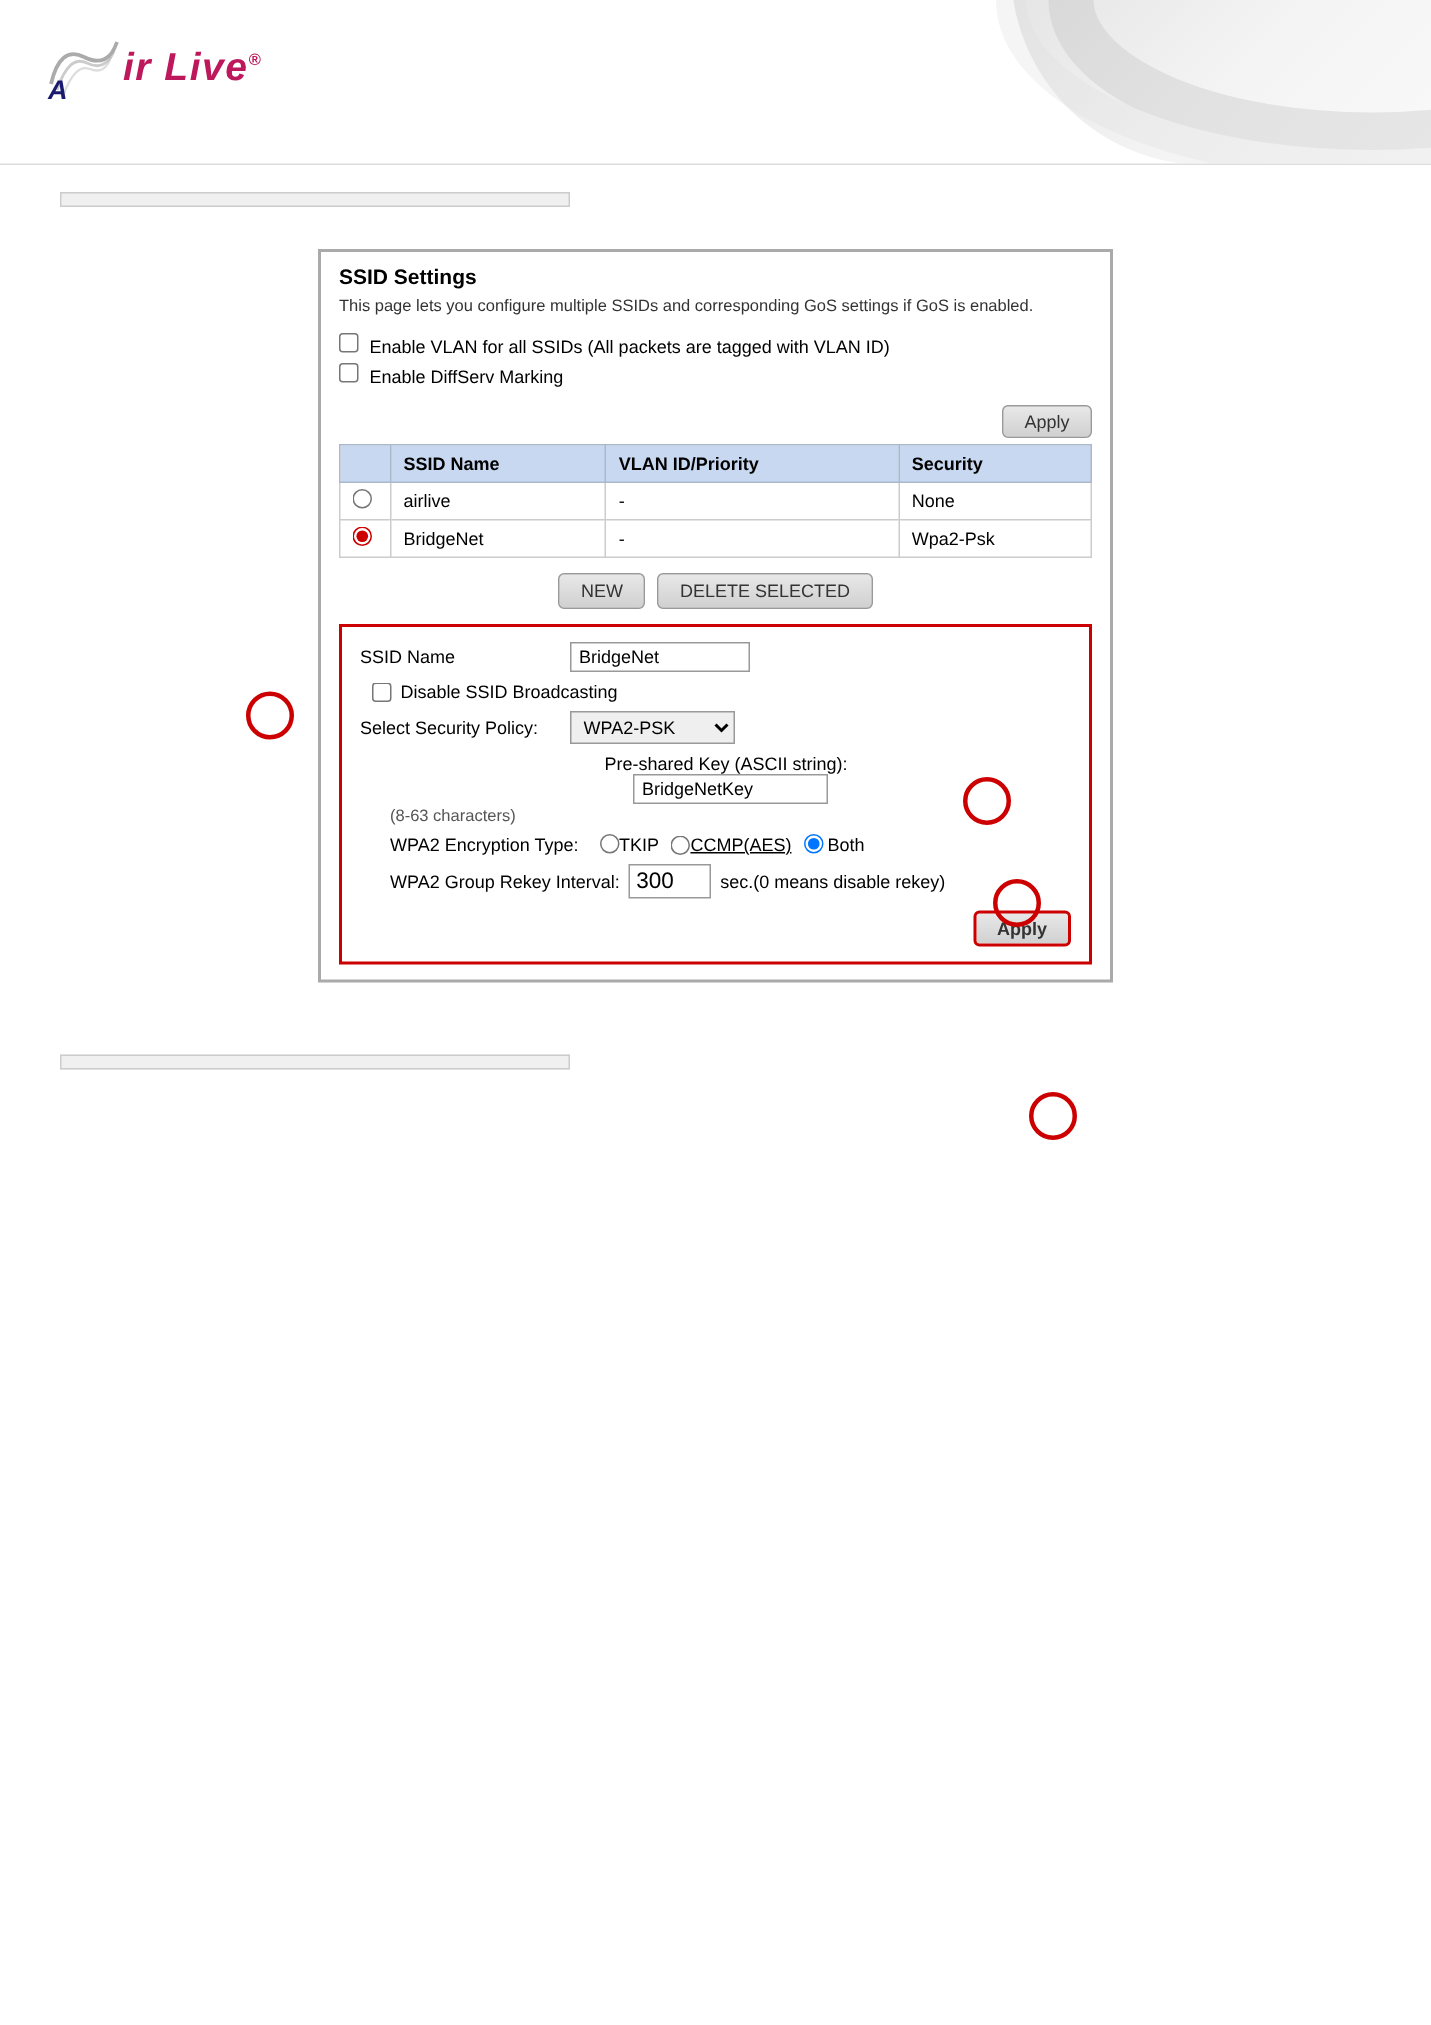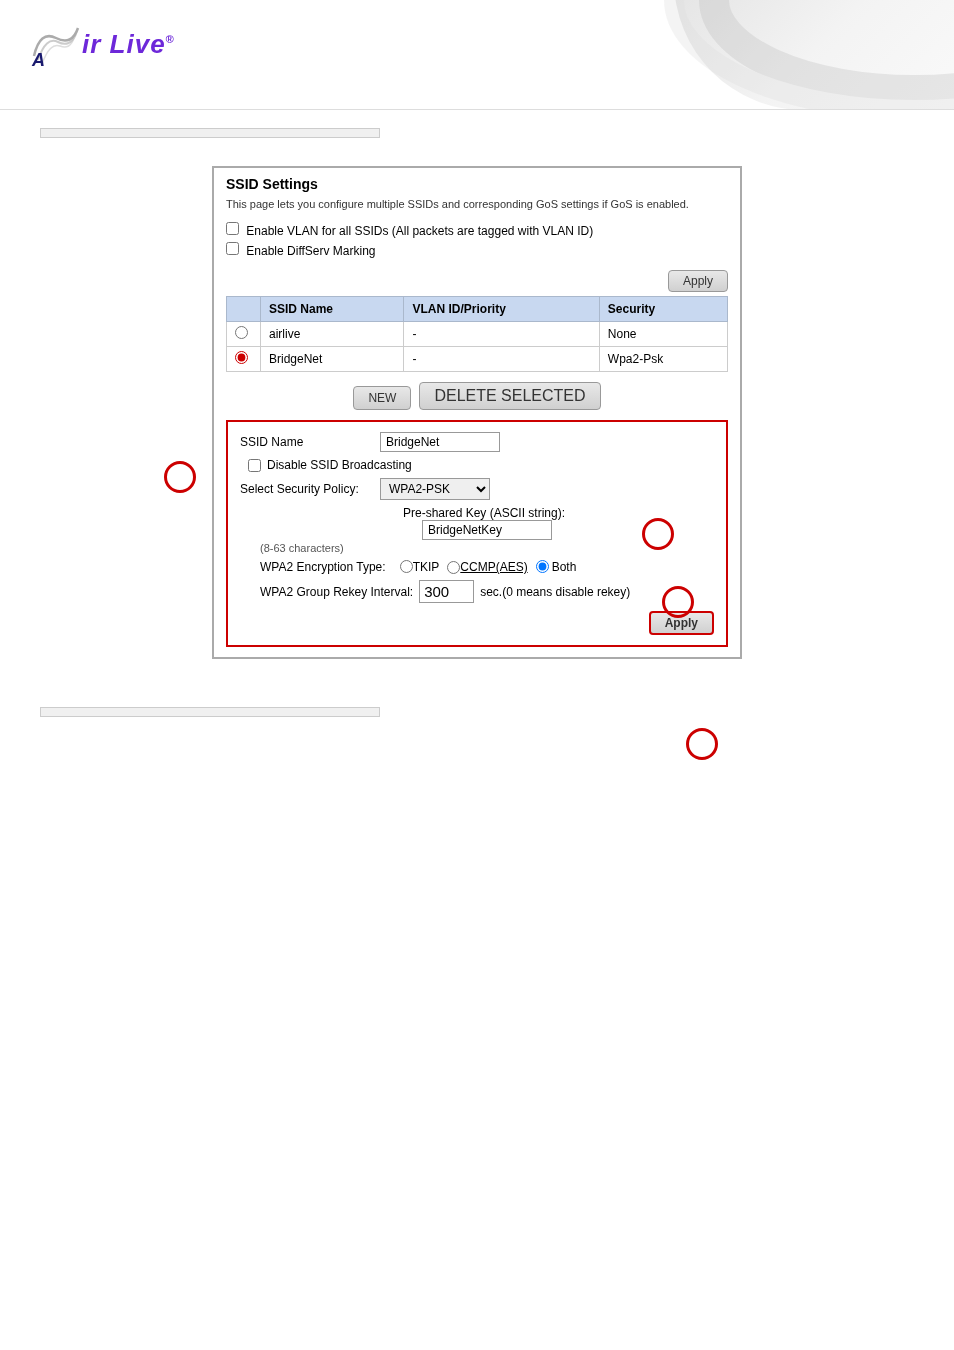--- a/index.html
+++ b/index.html
@@ -155,21 +155,21 @@
       padding: 4px 14px;
       font-size: 12px;
       cursor: pointer;
       color: #333;
     }
     .delete-btn {
       background: linear-gradient(to bottom, #e8e8e8, #d0d0d0);
       border: 1px solid #999;
       border-radius: 4px;
       padding: 4px 14px;
-      font-size: 16px;
+      font-size: 12px;
       cursor: pointer;
       color: #333;
     }
 
     
     .detail-form {
       border: 2px solid #cc0000;
       margin: 0 12px;
       padding: 10px 12px;
       font-size: 12px;
@@ -282,21 +282,21 @@
   <div class="logo-area">
 
     <svg width="52" height="48" viewBox="0 0 52 48">
 
       <path d="M4,36 Q10,10 26,18 Q42,26 48,8" fill="none" stroke="#888" stroke-width="2.5" opacity="0.7"></path>
       <path d="M8,40 Q16,16 28,22 Q40,28 46,14" fill="none" stroke="#aaa" stroke-width="2" opacity="0.6"></path>
       <path d="M12,44 Q20,22 30,26 Q40,30 44,18" fill="none" stroke="#bbb" stroke-width="1.5" opacity="0.5"></path>
 
       <text x="2" y="46" font-family="Arial" font-size="18" font-weight="bold" font-style="italic" fill="#1a1a6e">A</text>
     </svg>
-    <div style="font-size:26px;font-weight:bold;font-style:italic;color:#6d28d9;letter-spacing:1px;">
+    <div style="font-size:26px;font-weight:bold;font-style:italic;color:#be185d;letter-spacing:1px;">
       <span>ir </span><span>Live</span><sup style="font-size:11px;">®</sup>
     </div>
   </div>
 
   <div class="header-arc"></div>
   <svg style="position:absolute;right:0;top:0;opacity:0.3;" width="320" height="110">
     <ellipse cx="280" cy="0" rx="200" ry="90" fill="none" stroke="#bbb" stroke-width="30"></ellipse>
     <ellipse cx="280" cy="0" rx="240" ry="110" fill="none" stroke="#ddd" stroke-width="20"></ellipse>
   </svg>
 </div>

